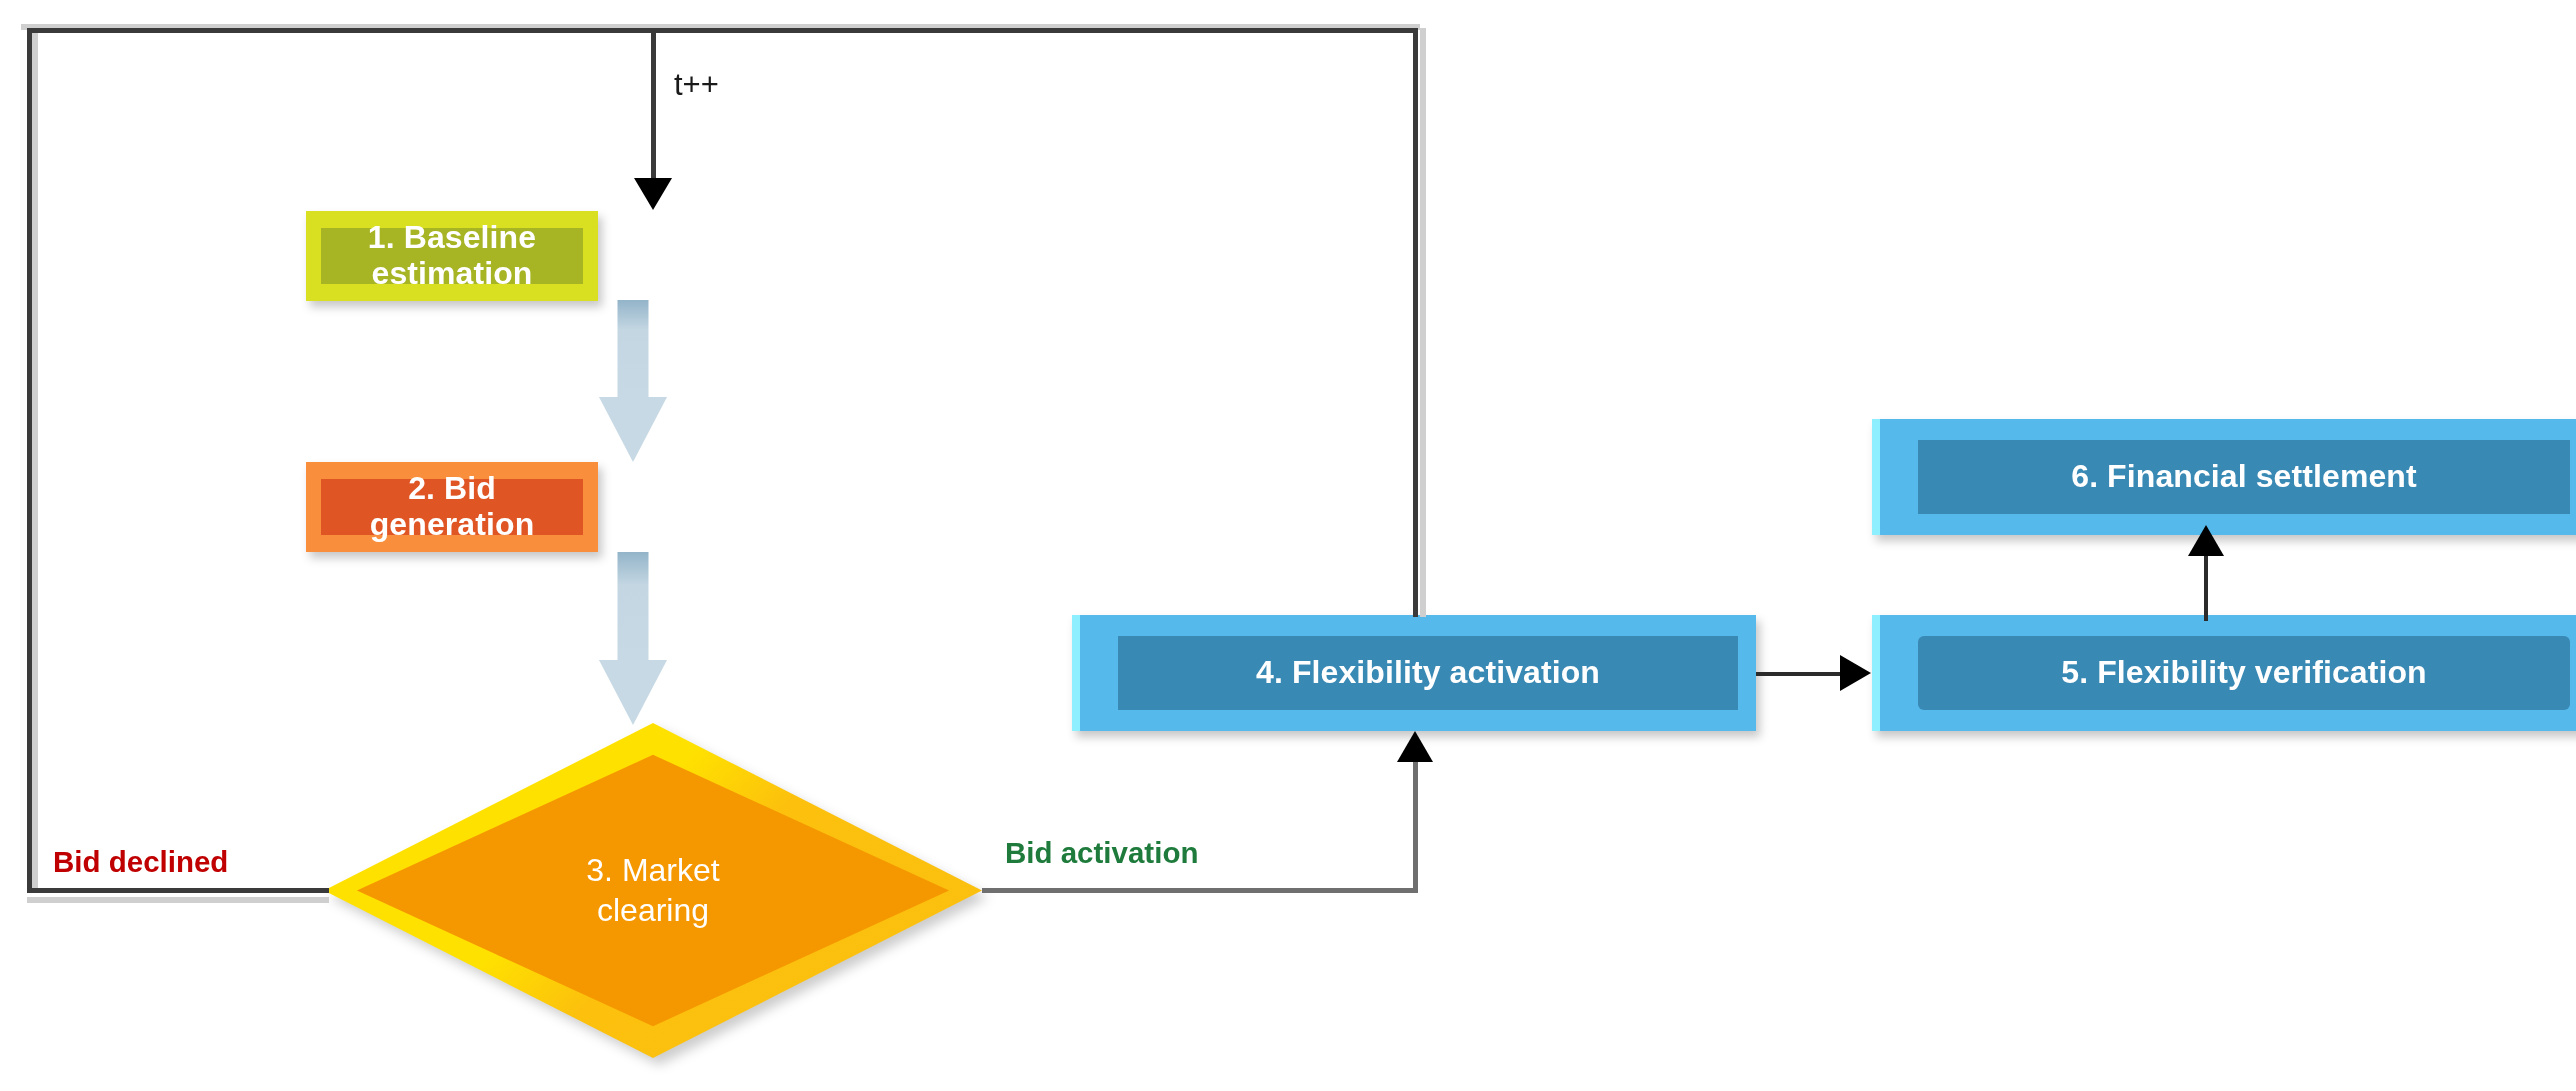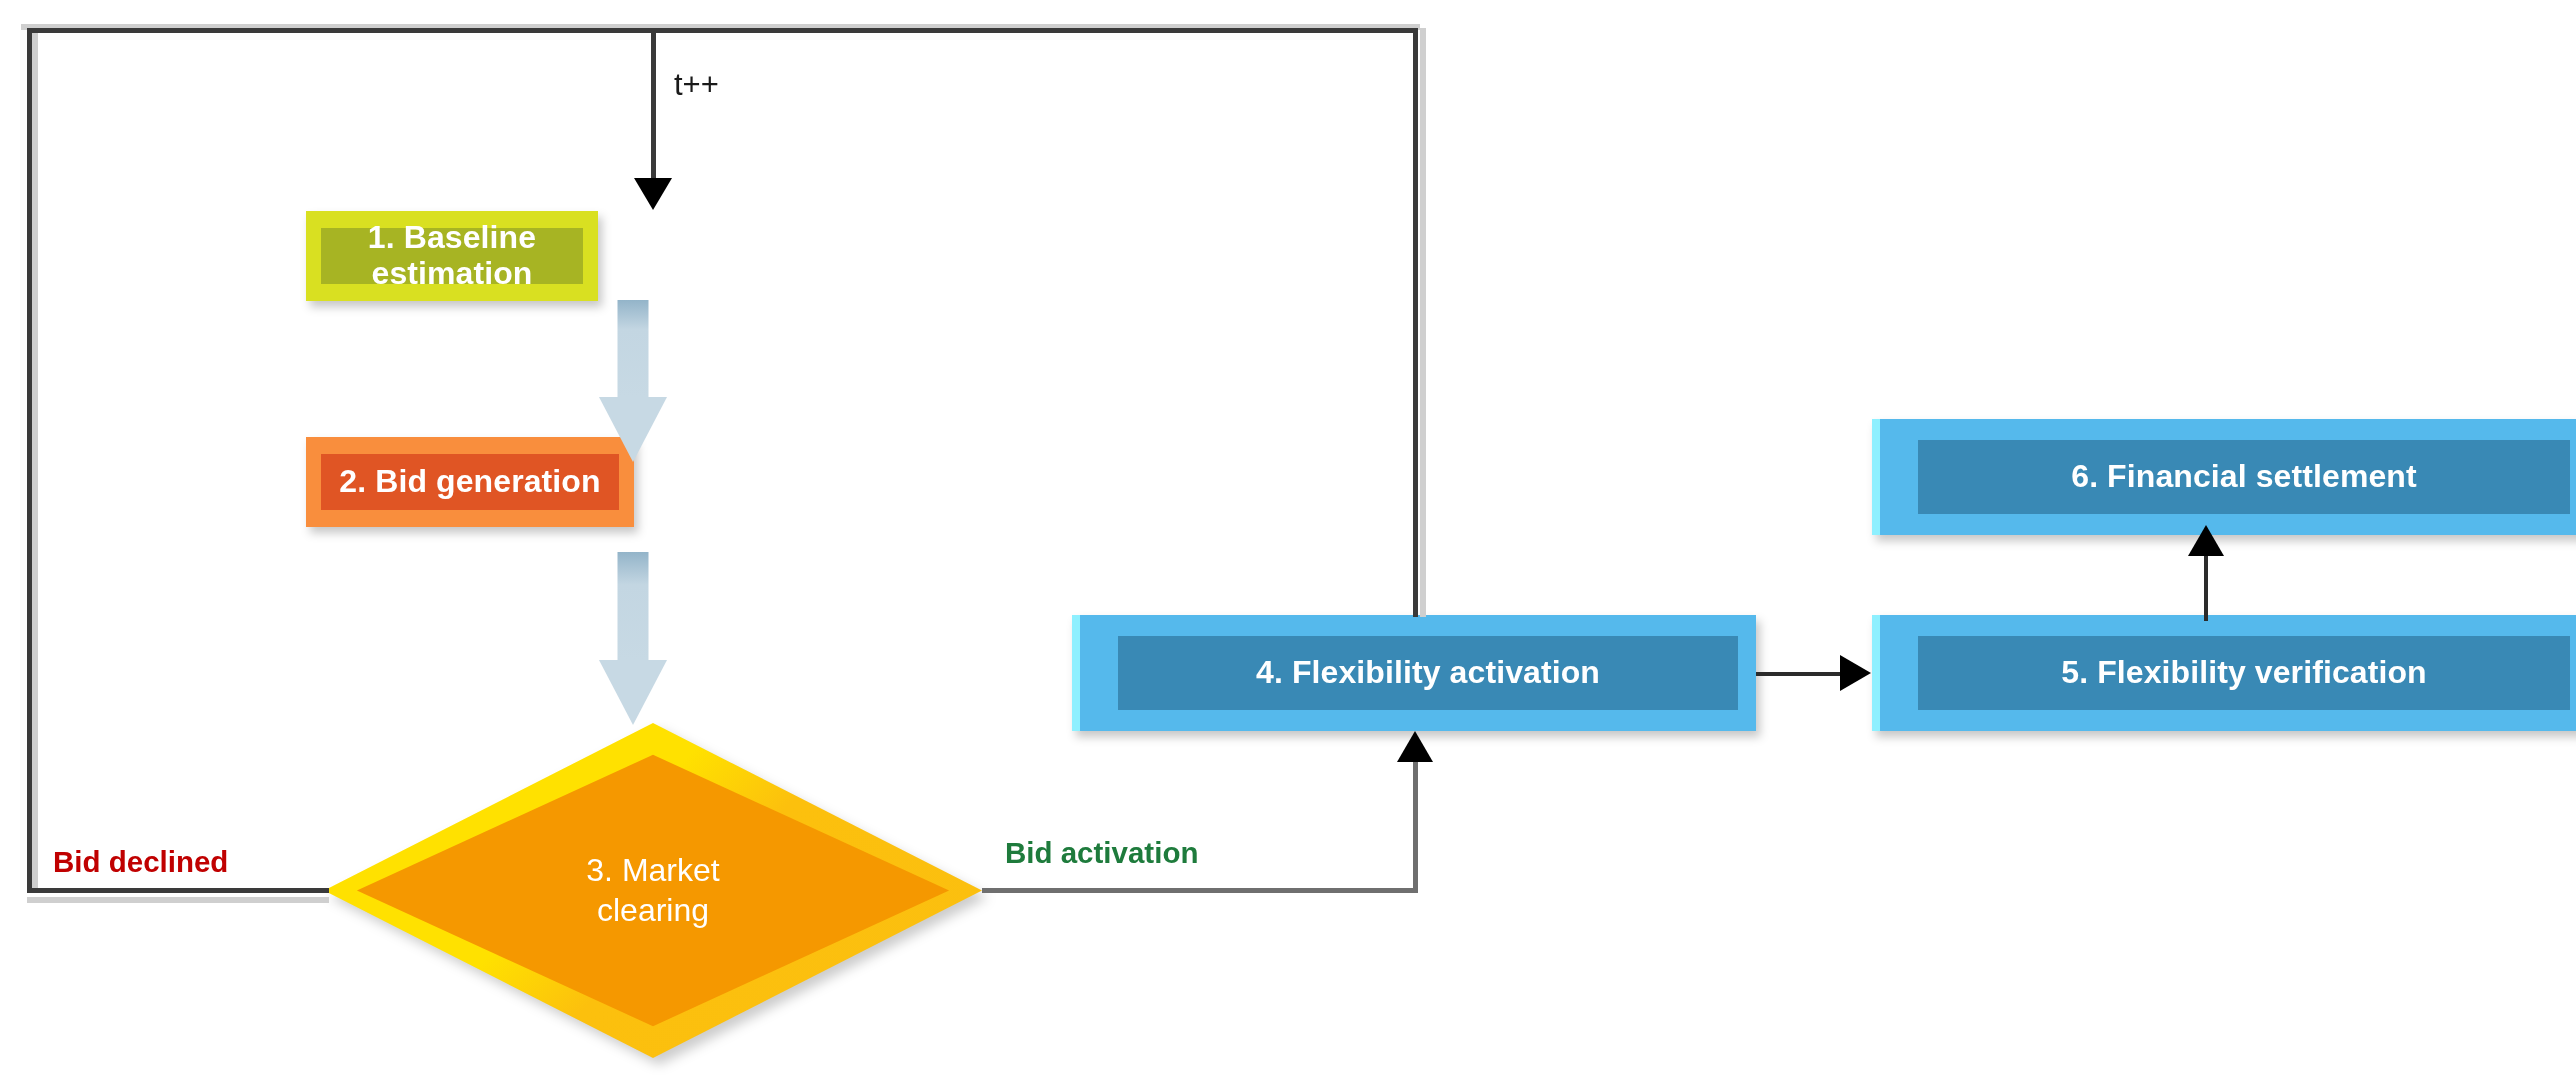--- a/index.html
+++ b/index.html
@@ -38,21 +38,21 @@
     line-height:1.12;
     z-index:3;
   }
 
   
   #node1{left:306px;top:211px;width:292px;height:90px;}
   #node1 .bevel{background:#d9e021;}
   #node1 .face{left:15.4px;top:17px;right:15.4px;bottom:17px;background:#a7b423;font-size:32px;}
 
   
-  #node2{left:306px;top:437px;width:328px;height:90px;}
+  #node2{left:306px;top:462px;width:292px;height:90px;}
   #node2 .bevel{background:#f98e3d;}
   #node2 .face{left:15.4px;top:17px;right:15.4px;bottom:17px;background:#e05524;font-size:32px;}
 
   
   #node3{
     position:absolute;
     left:324px;top:723px;
     width:658px;height:335px;
     filter:drop-shadow(6.3px 7.7px 5.6px rgba(0,0,0,0.20));
   }
@@ -82,21 +82,21 @@
   }
 
   
   .blue .bevel{background:#55b9ec;}
   .blue .face{background:#3989b5;font-size:32px;margin-left:28px;}
 
   #node4{left:1072px;top:615px;width:684px;height:116px;}
   #node4 .face{left:18px;top:21px;right:18px;bottom:21px;}
 
   #node5{left:1872px;top:615px;width:716px;height:116px;}
-  #node5 .face{left:18px;top:21px;right:18px;bottom:21px;}
+  #node5 .face{left:18px;top:21px;right:18px;bottom:21px;border-radius:6px;}
 
   #node6{left:1872px;top:419px;width:716px;height:116px;}
   #node6 .face{left:18px;top:21px;right:18px;bottom:21px;}
 
   
   .blue .hl{
     position:absolute;left:0;top:0;bottom:0;width:7.7px;
     background:#8ef0ff;z-index:4;
   }
 

